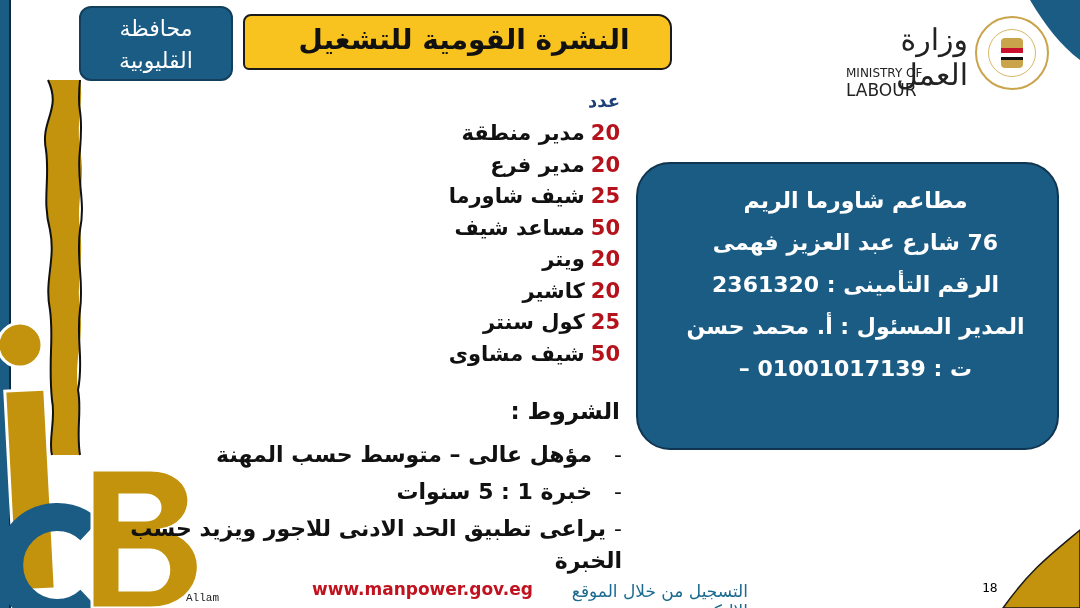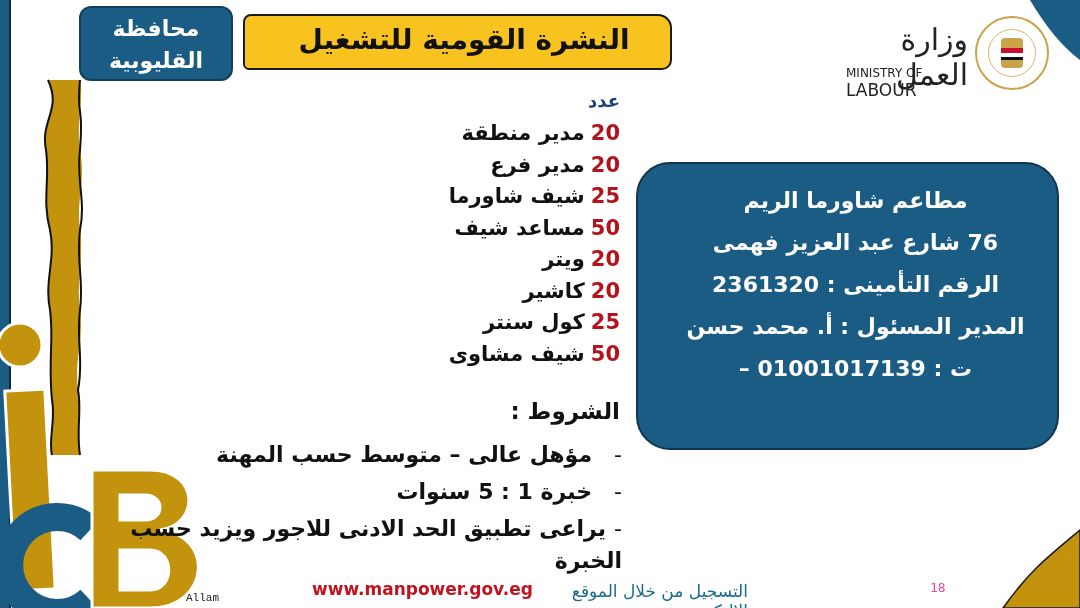--- a/index.html
+++ b/index.html
@@ -1,19 +1,19 @@
 <!DOCTYPE html>
 <html><head>
 <meta charset="utf-8">
 <style>
   html, body { margin:0; padding:0; }
   body { width:1080px; height:608px; position:relative; overflow:hidden; background:#ffffff; font-family:"DejaVu Sans", sans-serif; }
   .abs { position:absolute; }
   .left-bar { left:0; top:0; width:9px; height:608px; background:#1b5c85; border-right:2px solid #0d2a3d; }
-  .gov-box { left:79px; top:6px; width:154px; height:75px; background:#1b5c85; border-radius:12px; border:2px solid #123f5c; color:#fff; font-size:22px; font-weight:bold; text-align:center; line-height:32px; direction:rtl; padding-top:5px; box-sizing:border-box; }
+  .gov-box { left:79px; top:6px; width:154px; height:75px; background:#1b5c85; border-radius:12px; border:2px solid #123f5c; color:#fff; font-size:22px; font-weight:normal; text-align:center; line-height:32px; direction:rtl; padding-top:5px; box-sizing:border-box; }
   .title-banner { left:243px; top:14px; width:425px; height:52px; background:#f9c31f; border:2px solid #1a1a1a; border-radius:8px 14px 10px 6px; }
   .title-text { left:260px; top:14px; width:408px; height:52px; color:#111; font-size:28px; font-weight:bold; text-align:center; line-height:52px; direction:rtl; }
   .logo-text-ar { left:858px; top:22px; width:110px; font-size:30px; font-family:Liberation Serif, serif; color:#222; direction:rtl; }
   .logo-text-en { left:846px; top:66px; width:128px; font-size:12px; color:#222; letter-spacing:0px; }
   .logo-text-en b { font-size:17px; font-weight:normal; }
   .seal { left:975px; top:16px; width:74px; height:74px; border-radius:50%; border:2px solid #c9a44b; box-sizing:border-box; background:#fff; }
   .seal-inner { left:988px; top:29px; width:48px; height:48px; border-radius:50%; border:1px solid #d6b867; box-sizing:border-box; }
   .eagle { left:1001px; top:38px; width:22px; height:30px; background:linear-gradient(#c9a44b 0 35%, #c8102e 35% 50%, #fff 50% 62%, #111 62% 75%, #c9a44b 75%); border-radius:4px; }
   .count-header { left:560px; top:90px; width:60px; text-align:right; color:#1c3f78; font-weight:bold; font-size:18px; direction:rtl; }
   .jobs { left:380px; top:118px; width:240px; direction:rtl; }
@@ -23,21 +23,21 @@
   .cond-title { left:450px; top:398px; width:170px; text-align:right; font-size:23px; font-weight:bold; color:#111; direction:rtl; }
   .cond-list { left:100px; top:436px; width:522px; direction:rtl; }
   .cond-row { font-size:22px; font-weight:bold; color:#111; text-align:right; line-height:37px; white-space:nowrap; }
   .cond-row .dash { font-weight:normal; margin-left:22px; }
   .cond-wrap { left:540px; top:548px; width:82px; text-align:right; font-size:22px; font-weight:bold; color:#111; direction:rtl; }
   .info-box { left:636px; top:162px; width:423px; height:288px; background:#1b5c85; border:2px solid #0f3550; border-radius:34px; box-sizing:border-box; }
   .info-lines { left:636px; top:180px; width:423px; direction:rtl; text-align:center; color:#fff;padding-left:8px; }
   .info-line { font-size:22px; font-weight:bold; line-height:42px; }
   .footer-url { left:312px; top:579px; color:#c1121f; font-weight:bold; font-size:17px; }
   .footer-ar { left:538px; top:581px; width:210px; color:#1b6a8f; font-size:17px; direction:rtl; text-align:right; }
-  .page-num { left:930px; top:580px; color:#ec4899; font-size:13px; font-family:"DejaVu Sans Mono", monospace; }
+  .page-num { left:982px; top:580px; color:#000000; font-size:13px; font-family:"DejaVu Sans Mono", monospace; }
   .author { left:186px; top:592px; color:#222; font-size:11px; font-family:"Liberation Mono", monospace; }
   .deco { left:0; top:0; }
 </style>
 </head>
 <body>
 
 <div class="abs left-bar"></div>
 
 <svg class="abs deco" width="1080" height="608">
 

